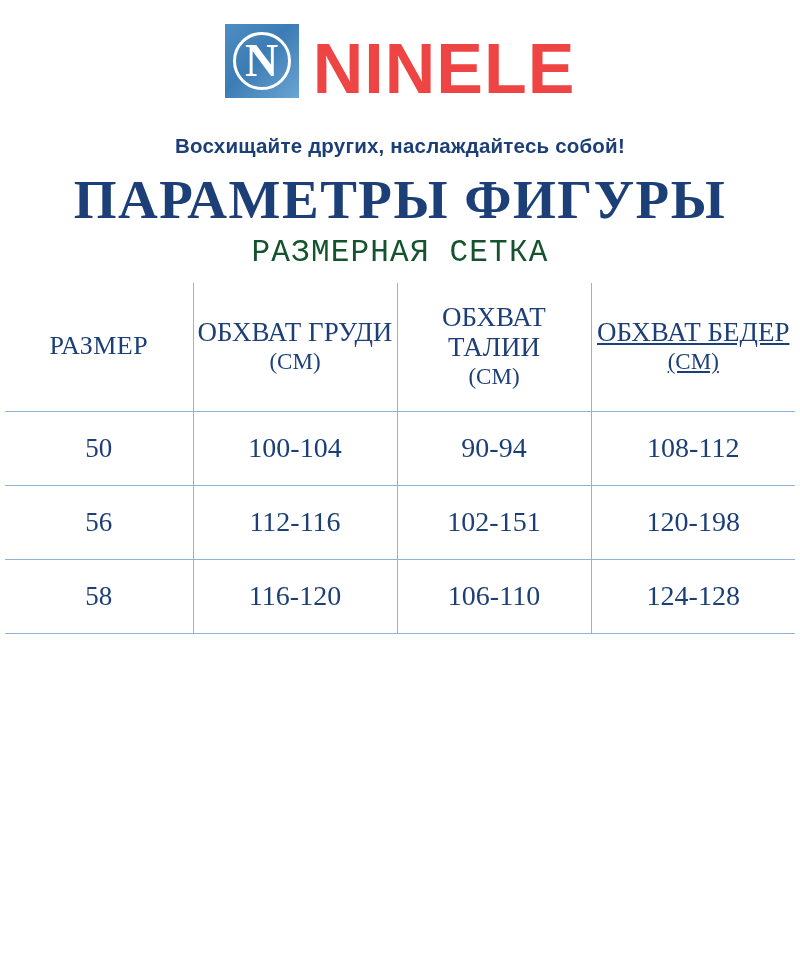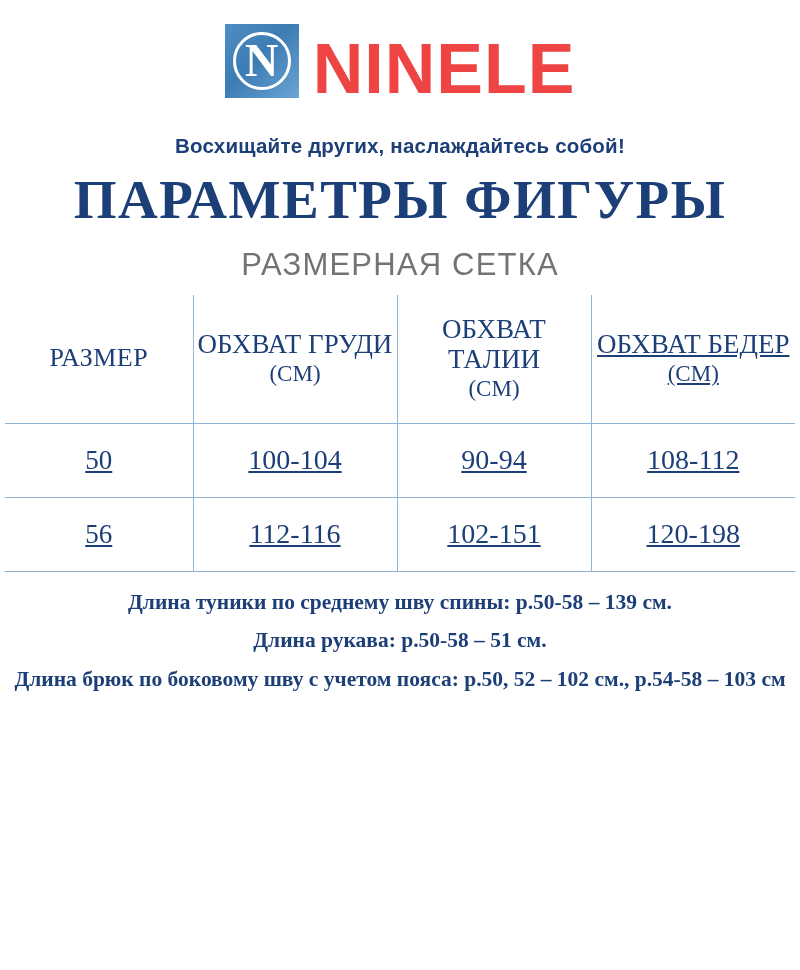--- a/index.html
+++ b/index.html
@@ -88,25 +88,25 @@
     font-family: "Liberation Serif", serif;
     font-weight: bold;
     font-size: 55px;
     letter-spacing: 1.5px;
     color: #1c3f78;
     margin-top: 13px;
     line-height: 1.05;
   }
   .title-sub {
     text-align: center;
-    font-family: Liberation Sans, sans-serif;
+    font-family: Liberation Mono, monospace;
     font-size: 31px;
     letter-spacing: 1.2px;
-    color: #737373;
-    margin-top: 20px;
+    color: #14532d;
+    margin-top: 8px;
     line-height: 1.05;
   }
 
   
   table.size-grid {
     border-collapse: collapse;
     width: 790px;
     margin: 14px auto 0 auto;
     table-layout: fixed;
   }
@@ -136,21 +136,20 @@
   }
   .unit {
     display: block;
     font-size: 23px;
     margin-top: 2px;
   }
   table.size-grid tbody td {
     font-size: 28px;
     height: 74px;
     padding: 2px 4px;
-    text-decoration: underline;
   }
   table.size-grid tbody td.num {
     font-size: 27px;
   }
 
   
   table.size-grid tr.head th:first-child { border-left: none; }
   table.size-grid tr.head th:last-child { border-right: none; text-decoration: underline; }
   table.size-grid tbody td:first-child { border-left: none; }
   table.size-grid tbody td:last-child { border-right: none; }
@@ -222,22 +221,23 @@
         <td>100-104</td>
         <td>90-94</td>
         <td>108-112</td>
       </tr>
       <tr>
         <td class="num">56</td>
         <td>112-116</td>
         <td>102-151</td>
         <td>120-198</td>
       </tr>
+      <tr>
+        <td class="num">58</td>
+        <td>116-120</td>
+        <td>106-110</td>
+        <td>124-128</td>
+      </tr>
     </tbody>
   </table>
 
-  <div class="notes">
-    <p>Длина туники по среднему шву спины: р.50-58 – 139 см.</p>
-    <p>Длина рукава: р.50-58 – 51 см.</p>
-    <p>Длина брюк по боковому шву с учетом пояса: р.50, 52 – 102 см., р.54-58 – 103 см</p>
-  </div>
 
 </div>
 
 </body></html>

